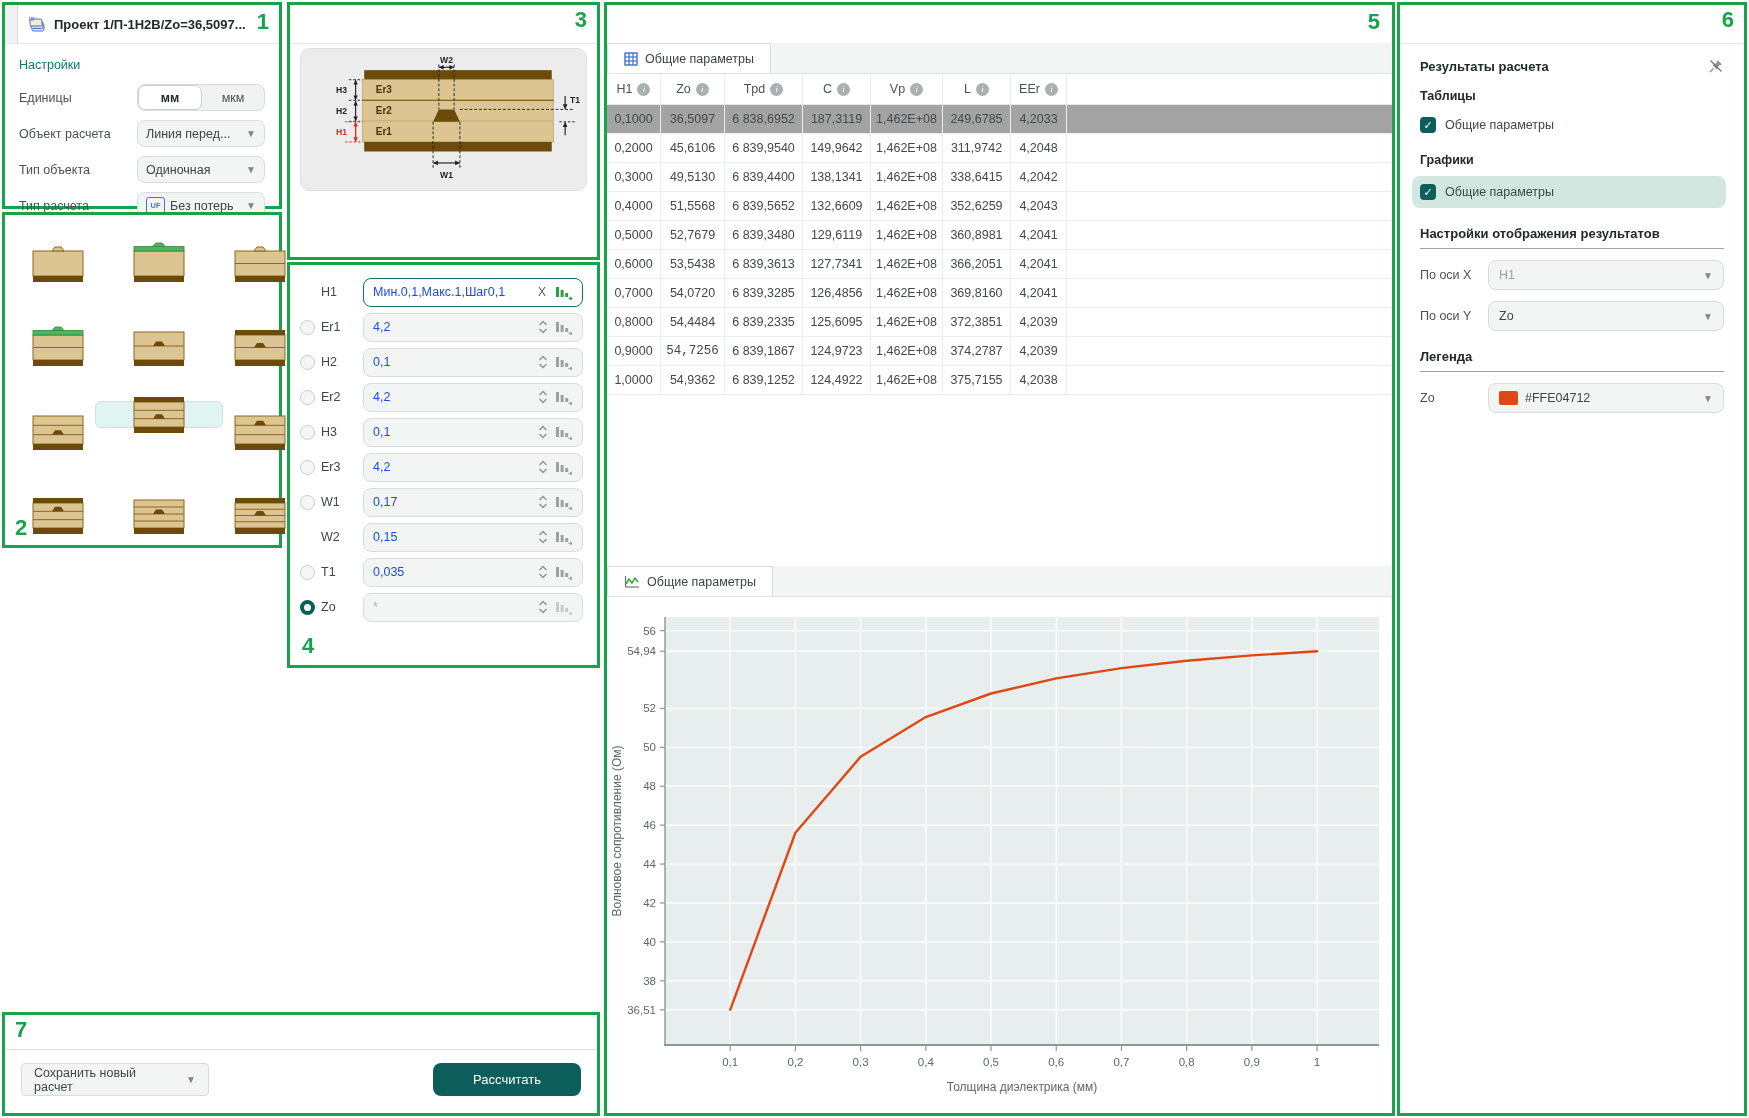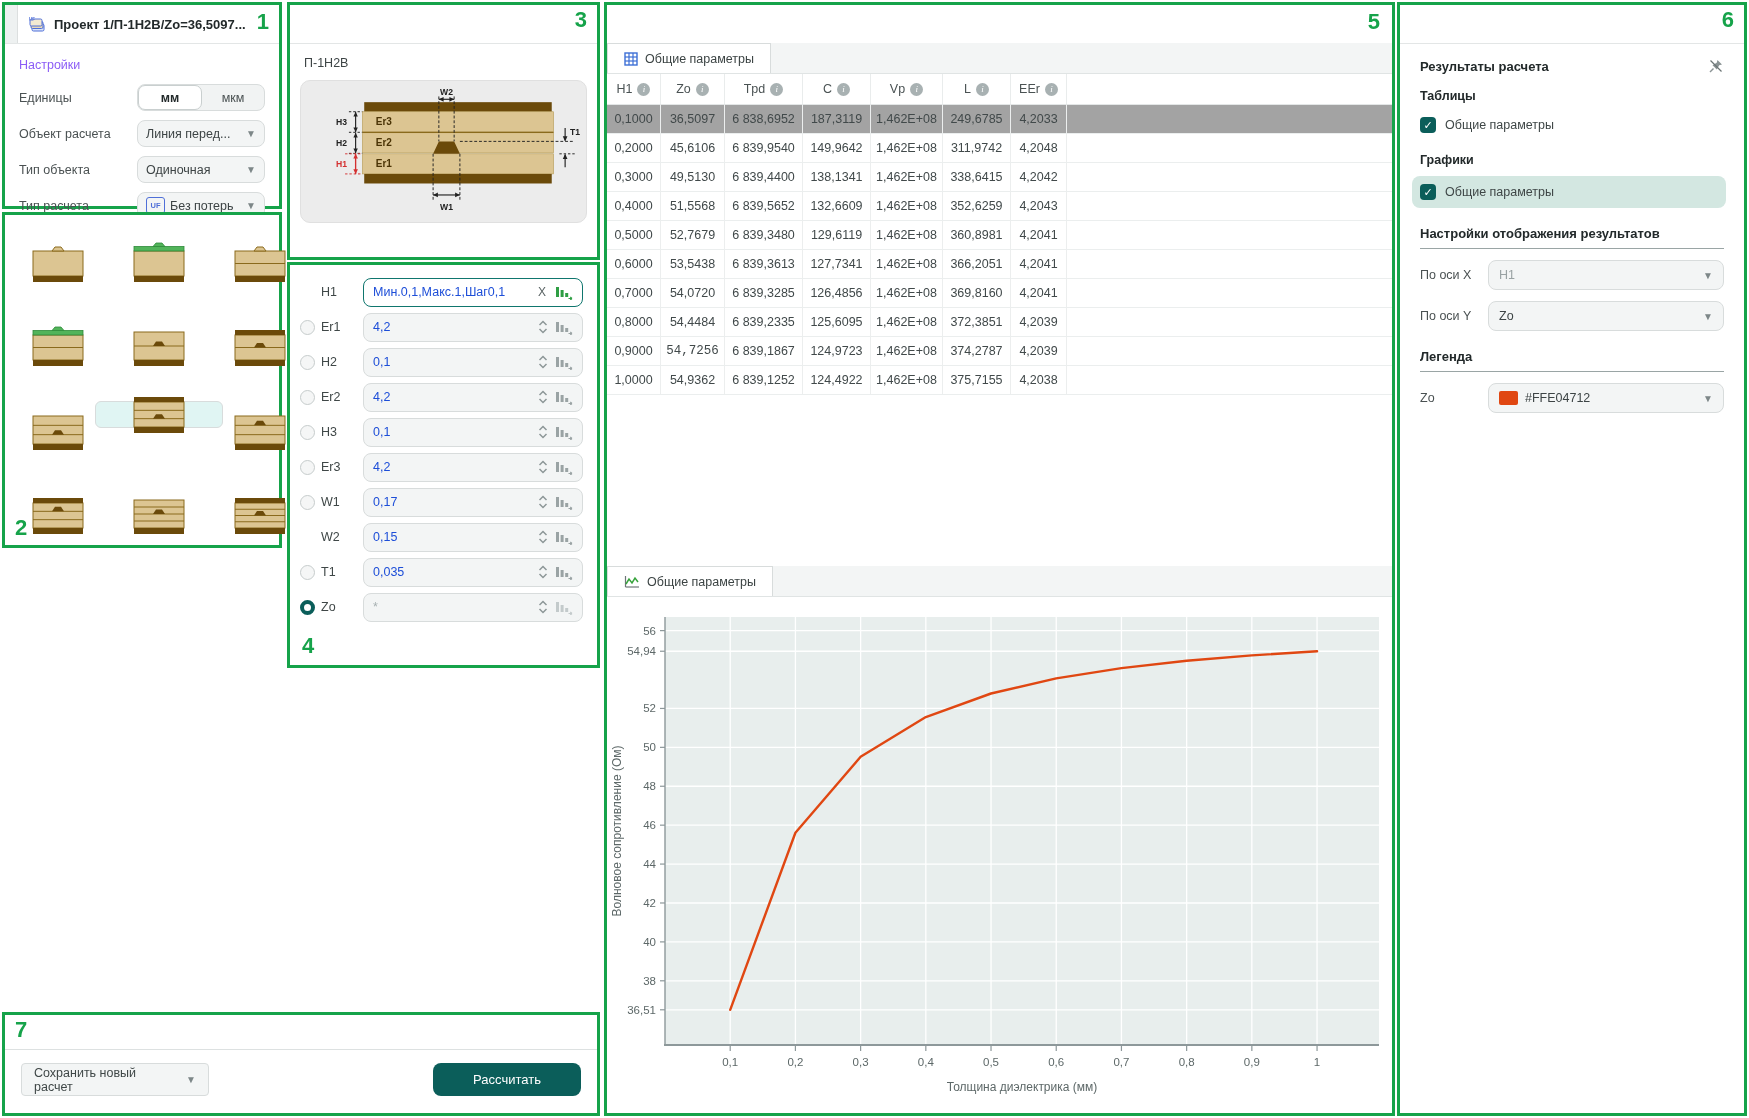--- a/index.html
+++ b/index.html
@@ -5,21 +5,21 @@
   html,body{margin:0;padding:0}
   body{width:1749px;height:1118px;position:relative;background:#fff;
        font-family:"Liberation Sans",sans-serif;font-size:12.5px;color:#3d4445;overflow:hidden}
   .gbox{position:absolute;border:3px solid #16a34a;box-sizing:border-box;background:#fff}
   .gnum{position:absolute;color:#16a34a;font-weight:bold;font-size:22px;z-index:5}
   
   .tabrow{height:38px;display:flex;align-items:center;border-bottom:1px solid #e3e6e6}
   .tabstub{width:12px;height:100%;background:#eef1f1;border-right:1px solid #dcdfdf}
   .projtab{display:flex;align-items:center;gap:7px;padding:0 10px;font-weight:bold;font-size:13px;color:#22292a;white-space:nowrap;overflow:hidden}
   .p1body{padding:10px 14px}
-  .settitle{color:#8b5cf6;margin:4px 0 12px}
+  .settitle{color:#0f766e;margin:4px 0 12px}
   .setrow{display:flex;align-items:center;justify-content:space-between;margin-bottom:9px}
   .setlab{color:#4a5152}
   .seg{width:128px;height:27px;background:#f1f3f3;border:1px solid #d8dcdc;border-radius:8px;display:flex;box-sizing:border-box}
   .seg .opt{flex:1;display:flex;align-items:center;justify-content:center;color:#4a5152;border-radius:7px}
   .seg .opt.on{background:#fff;border:1px solid #c9cfcf;font-weight:bold;color:#22292a}
   .sel{width:128px;height:27px;background:#f3f5f5;border:1px solid #d8dcdc;border-radius:8px;display:flex;align-items:center;
        padding:0 8px;box-sizing:border-box;gap:5px;color:#3d4445}
   .sel .val{flex:1;white-space:nowrap;overflow:hidden}
   .chev{color:#7d8788;font-size:10px;flex:none}
   .ufbadge{flex:none;width:17px;height:15px;border:1.4px solid #4f6fd8;border-radius:3px;color:#4f6fd8;
@@ -244,21 +244,20 @@
           <polygon points="22,21.5 34,21.5 31,17 25,17" fill="#6b4a0a"></polygon>
           <rect x="3" y="34" width="50" height="6" fill="#6b4a0a"></rect>
         </svg>
       </div>
     </div>
   <div class="gnum" style="left:10px;bottom:4px">2</div>
 </div>
 
 <div class="gbox" style="left:287px;top:2px;width:313px;height:258px">
   <div class="tabrow"></div>
-  <div class="secname">П-1Н2В</div>
   <div class="diagcard">
     <svg width="287" height="130" viewBox="0 0 300 132">
 
       <rect x="64" y="16" width="196" height="10" fill="#6b4a0a"></rect>
       <rect x="62" y="26" width="200" height="21" fill="#dcc592" stroke="#b59b55" stroke-width="0.6"></rect>
       <rect x="62" y="48" width="200" height="21" fill="#dcc592" stroke="#b59b55" stroke-width="0.6"></rect>
       <rect x="62" y="70" width="200" height="21" fill="#dcc592" stroke="#b59b55" stroke-width="0.6"></rect>
       <line x1="62" y1="47.5" x2="262" y2="47.5" stroke="#8a6a1c" stroke-width="1.4"></line>
       <rect x="64" y="91" width="196" height="10" fill="#6b4a0a"></rect>
       <polygon points="136,70 164,70 158,57 142,57" fill="#6b4a0a"></polygon>

